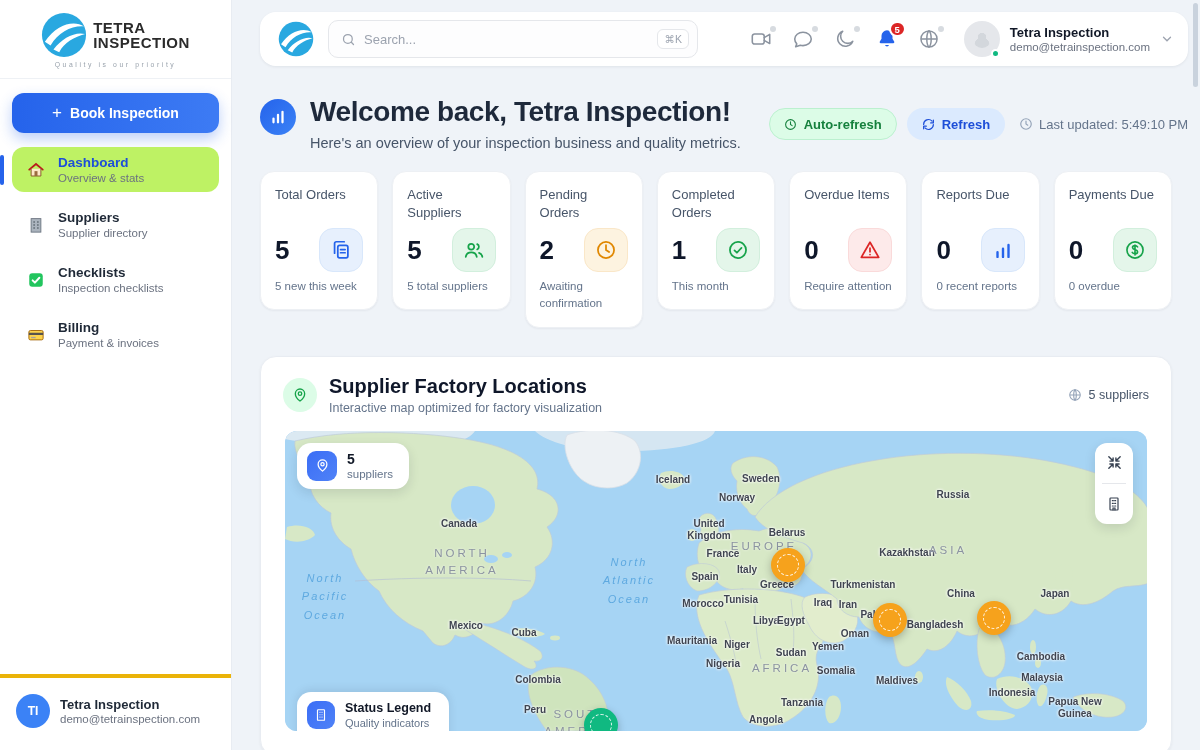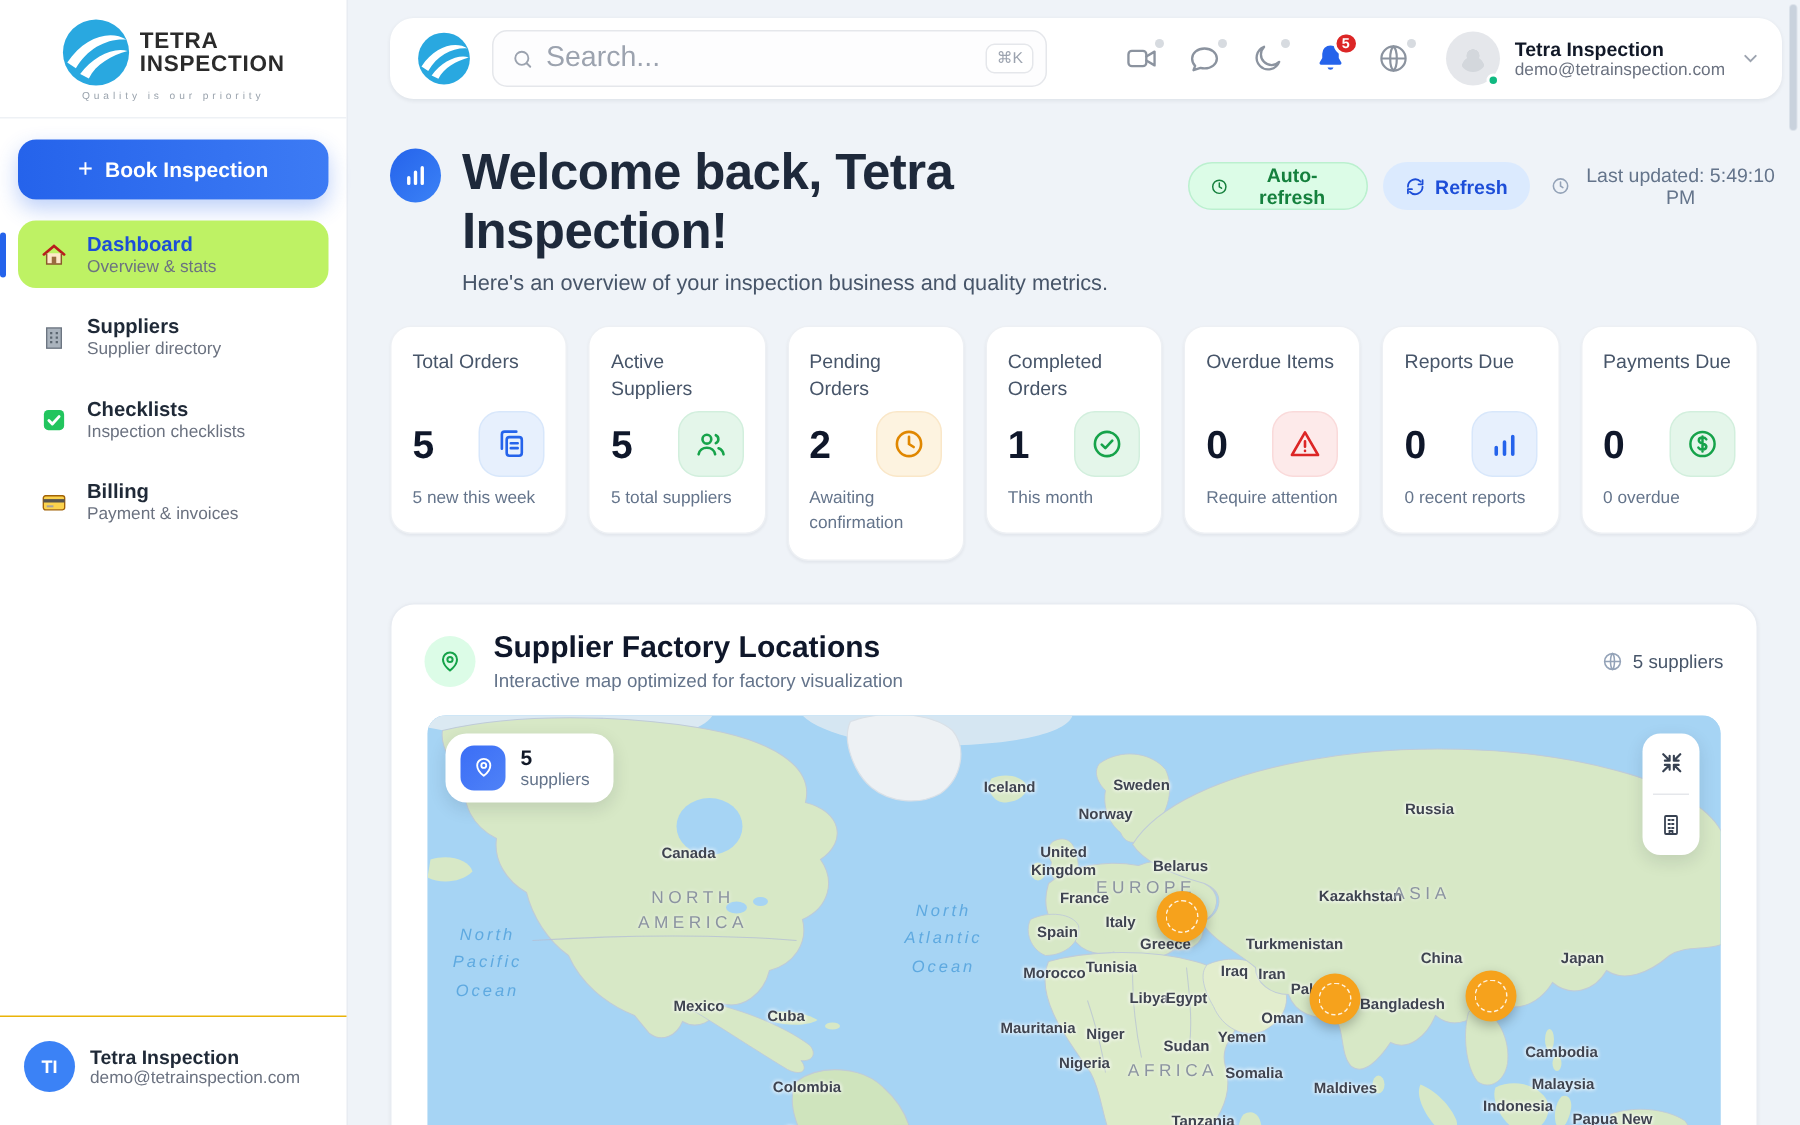--- a/index.html
+++ b/index.html
@@ -16,48 +16,48 @@
   .book-btn { margin:14px 12px 6px; height:40px; border:none; border-radius:12px; background:linear-gradient(90deg,#2563eb,#3d7bf4); color:#fff; font-size:14px; font-weight:700; display:flex; align-items:center; justify-content:center; gap:8px; cursor:pointer; box-shadow:0 6px 14px rgba(37,99,235,.30); font-family:inherit; }
   .book-plus { font-size:17px; font-weight:400; margin-top:-1px; }
   .side-nav { padding:8px 12px; display:flex; flex-direction:column; gap:10px; }
   .nav-item { position:relative; display:flex; align-items:center; gap:12px; padding:8px 10px 8px 14px; border-radius:12px; cursor:pointer; }
   .nav-item .ico { width:20px; height:20px; flex:0 0 auto; display:flex; align-items:center; justify-content:center; }
   .nav-item .lbl { font-size:13.5px; font-weight:700; color:#1f2937; }
   .nav-item .sub { font-size:11.5px; color:#6b7280; margin-top:2px; }
   .nav-item.active { background:#bef264; }
   .nav-item.active .lbl { color:#1d4ed8; }
   .nav-item.active::before { content:""; position:absolute; left:-12px; top:50%; transform:translateY(-50%); width:4px; height:30px; border-radius:4px; background:#2563eb; }
-  .side-footer { margin-top:auto; border-top:1px solid #eab308; padding:16px 16px 22px; display:flex; align-items:center; gap:10px; }
+  .side-footer { margin-top:auto; border-top:4px solid #eab308; padding:16px 16px 22px; display:flex; align-items:center; gap:10px; }
   .ti-avatar { width:34px; height:34px; border-radius:50%; background:#3b82f6; color:#fff; font-size:12px; font-weight:700; display:flex; align-items:center; justify-content:center; }
   .side-footer .nm { font-size:13px; font-weight:700; color:#1f2937; }
   .side-footer .em { font-size:11.5px; color:#6b7280; margin-top:1px; }
 
   
   .main { position:absolute; left:232px; top:0; right:0; bottom:0; }
 
   .topbar { margin:12px 12px 0 28px; height:54px; background:#fff; border-radius:16px; box-shadow:0 1px 3px rgba(16,24,40,.07); display:flex; align-items:center; padding:0 14px 0 18px; gap:14px; }
   .tb-logo { width:36px; height:36px; }
   .searchbox { width:370px; height:38px; border:1px solid #e5e7eb; background:#fdfdfe; border-radius:10px; display:flex; align-items:center; padding:0 8px 0 12px; gap:8px; }
-  .searchbox input { border:none; outline:none; background:transparent; flex:1; font-size:19px; color:#a21caf; font-family:inherit; }
+  .searchbox input { border:none; outline:none; background:transparent; flex:1; font-size:13px; color:#a21caf; font-family:inherit; }
   .searchbox input::placeholder { color:#9ca3af; }
   .kbd { border:1px solid #e5e7eb; border-radius:6px; font-size:10.5px; color:#9ca3af; padding:3px 6px; background:#fff; }
   .tb-icons { display:flex; align-items:center; gap:20px; margin-left:auto; }
   .tb-ic { position:relative; width:22px; height:22px; cursor:pointer; }
   .tb-ic .dot { position:absolute; top:-2px; right:-4px; width:6px; height:6px; border-radius:50%; background:#d7dbe0; }
   .tb-ic .badge { position:absolute; top:-7px; right:-8px; min-width:16px; height:16px; border-radius:9px; background:#dc2626; color:#fff; font-size:9.5px; font-weight:700; display:flex; align-items:center; justify-content:center; padding:0 4px; border:2px solid #fff; }
   .tb-user { display:flex; align-items:center; gap:10px; margin-left:10px; cursor:pointer; }
   .tb-avatar { position:relative; width:36px; height:36px; border-radius:50%; background:#e5e7eb; }
   .tb-avatar i { position:absolute; inset:9px; border-radius:50%; background:radial-gradient(circle at 50% 40%, #d3d7dc 0 30%, transparent 32%), radial-gradient(circle at 50% 85%, #d3d7dc 0 42%, transparent 44%); }
   .tb-avatar .st { position:absolute; right:0px; bottom:-1px; width:9px; height:9px; border-radius:50%; background:#10b981; border:2px solid #fff; }
   .tb-user .nm { font-size:13px; font-weight:700; color:#111827; }
   .tb-user .em { font-size:11.5px; color:#6b7280; margin-top:1px; }
 
   .welcome { margin:30px 12px 0 28px; display:flex; align-items:flex-start; }
   .w-icon { width:36px; height:36px; border-radius:50%; background:linear-gradient(135deg,#2563eb,#3b82f6); display:flex; align-items:center; justify-content:center; margin-right:14px; margin-top:3px; }
-  .w-title { font-size:34px; font-weight:800; color:#1e293b; letter-spacing:-.4px; }
+  .w-title { font-size:28px; font-weight:800; color:#1e293b; letter-spacing:-.4px; }
   .w-sub { font-size:14.5px; color:#475569; margin-top:7px; }
   .w-actions { margin-left:auto; display:flex; align-items:center; gap:10px; padding-top:12px; }
   .pill { display:flex; align-items:center; gap:7px; height:32px; padding:0 14px; border-radius:16px; font-size:13px; font-weight:700; cursor:pointer; border:1px solid transparent; font-family:inherit; }
   .pill.green { background:#dcfce7; border-color:#bbf0cf; color:#15803d; }
   .pill.blue { background:#dbeafe; color:#1d4ed8; }
   .last-upd { display:flex; align-items:center; gap:6px; font-size:13px; color:#64748b; margin-left:4px;text-align:center; }
 
   .stats { margin:20px 28px 0 28px; display:flex; gap:14px; align-items:flex-start; }
   .stat-card { flex:1; background:#fff; border:1px solid #edf0f4; border-radius:14px; box-shadow:0 1px 2px rgba(16,24,40,.05); padding:14px; min-height:138px; }
   .stat-card .sl { font-size:13px; font-weight:500; color:#475569; line-height:1.35; min-height:36px; }
@@ -531,17 +531,29 @@
         </div>
         <div class="mc-div"></div>
         <div class="mc-btn">
           <svg width="16" height="16" viewBox="0 0 24 24" fill="none" stroke="#374151" stroke-width="1.8" stroke-linecap="round">
               <rect x="6" y="3" width="12" height="18" rx="1"></rect>
               <path d="M9.5 7h1.5M13 7h1.5M9.5 11h1.5M13 11h1.5M9.5 15h1.5M13 15h1.5M10.5 21v-3h3v3"></path>
             </svg>
         </div>
       </div>
 
+      <div class="ov-legend">
+        <div class="ov-ic" style="width:28px;height:28px;">
+          <svg width="14" height="14" viewBox="0 0 24 24" fill="none" stroke="#fff" stroke-width="2">
+              <rect x="6" y="3" width="12" height="18" rx="1"></rect>
+              <path d="M9.5 7.5h1.5M13 7.5h1.5M9.5 11.5h1.5M13 11.5h1.5M9.5 15.5h1.5M13 15.5h1.5"></path>
+            </svg>
+        </div>
+        <div>
+          <div class="t">Status Legend</div>
+          <div class="s">Quality indicators</div>
+        </div>
+      </div>
     </div>
   </div>
 </div>
 
 <div class="scrollbar"></div>
 
 </body></html>

